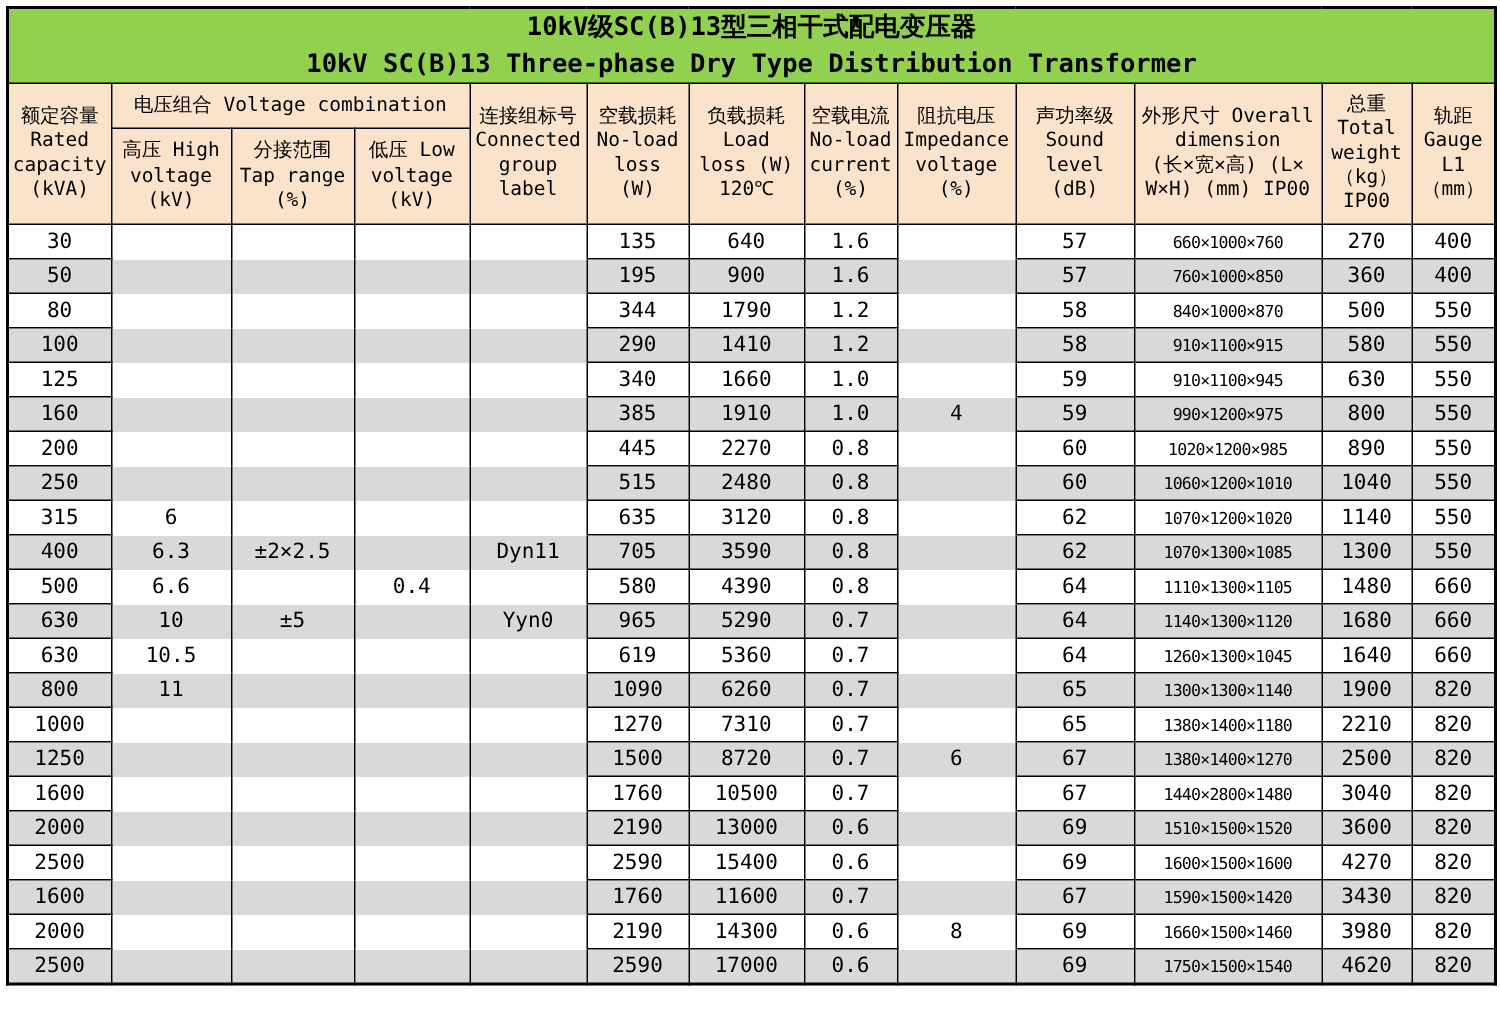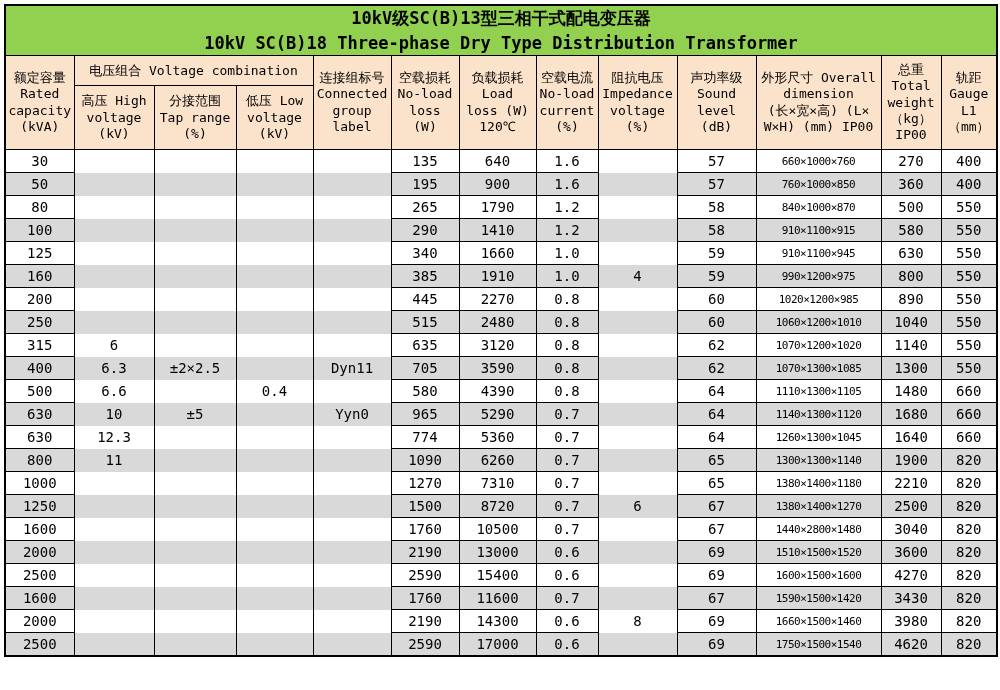--- a/index.html
+++ b/index.html
@@ -75,21 +75,21 @@
         <col style="width:79px">
       <col style="width:79px">
         <col style="width:125px">
         <col style="width:60px">
       <col style="width:56px">
     </colgroup>
     <thead>
       <tr>
         <th class="title-cell" colspan="13">
           <div>10kV级SC(B)13型三相干式配电变压器</div>
-          <div>10kV SC(B)18 Three-phase Dry Type Distribution Transformer</div>
+          <div>10kV SC(B)13 Three-phase Dry Type Distribution Transformer</div>
         </th>
       </tr>
       <tr class="hdr-row-1">
         <th class="hdr" rowspan="2">额定容量
 Rated
 capacity
 (kVA)</th>
         <th class="hdr" colspan="3">电压组合 Voltage combination</th>
         <th class="hdr" rowspan="2">连接组标号
 Connected
@@ -171,21 +171,21 @@
           <td class="dim-cell">760×1000×850</td>
           <td>360</td>
           <td>400</td>
         </tr>
         <tr>
           <td>80</td>
           <td class="nhb"></td>
           <td class="nhb"></td>
           <td class="nhb"></td>
           <td class="nhb"></td>
-          <td>265</td>
+          <td>344</td>
           <td>1790</td>
           <td>1.2</td>
           <td class="nhb"></td>
           <td>58</td>
           <td class="dim-cell">840×1000×870</td>
           <td>500</td>
           <td>550</td>
         </tr>
         <tr>
           <td>100</td>
@@ -317,25 +317,25 @@
           <td>5290</td>
           <td>0.7</td>
           <td class="nhb"></td>
           <td>64</td>
           <td class="dim-cell">1140×1300×1120</td>
           <td>1680</td>
           <td>660</td>
         </tr>
         <tr>
           <td>630</td>
-          <td class="nhb">12.3</td>
-          <td class="nhb"></td>
-          <td class="nhb"></td>
-          <td class="nhb"></td>
-          <td>774</td>
+          <td class="nhb">10.5</td>
+          <td class="nhb"></td>
+          <td class="nhb"></td>
+          <td class="nhb"></td>
+          <td>619</td>
           <td>5360</td>
           <td>0.7</td>
           <td class="nhb"></td>
           <td>64</td>
           <td class="dim-cell">1260×1300×1045</td>
           <td>1640</td>
           <td>660</td>
         </tr>
         <tr>
           <td>800</td>

